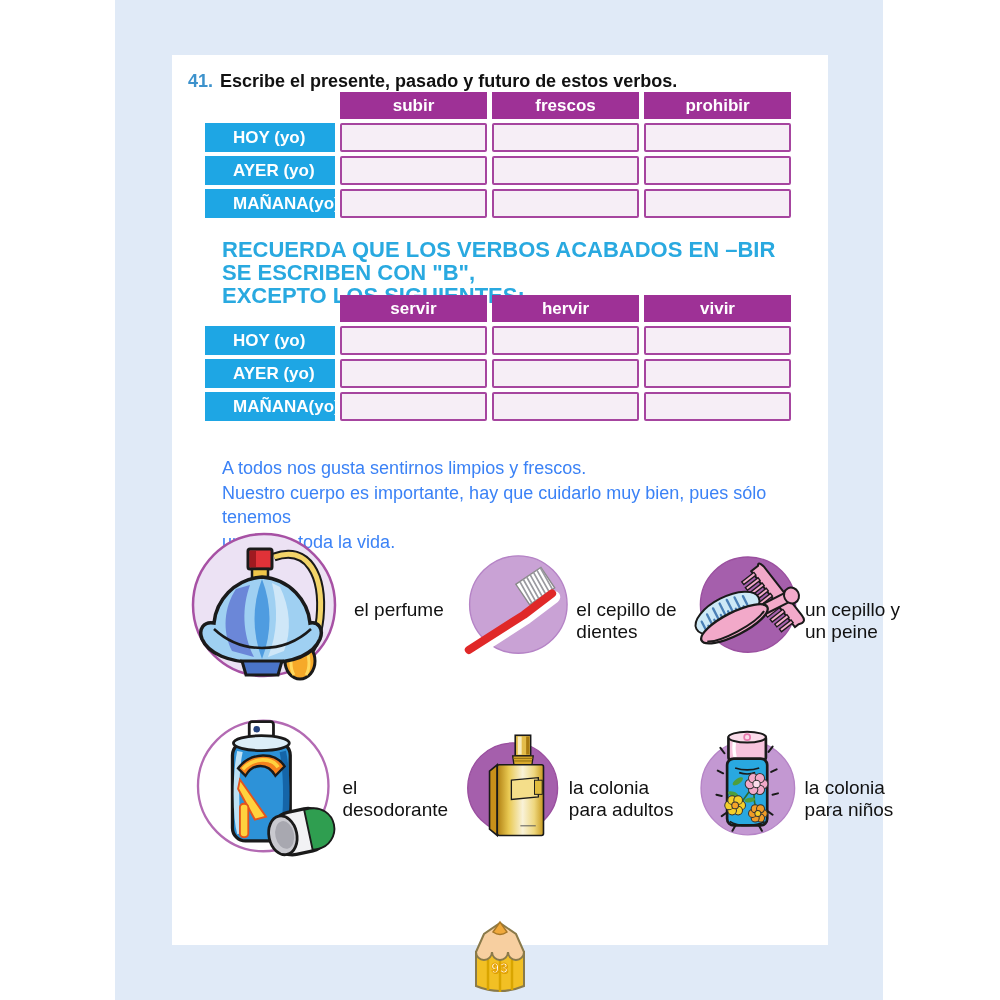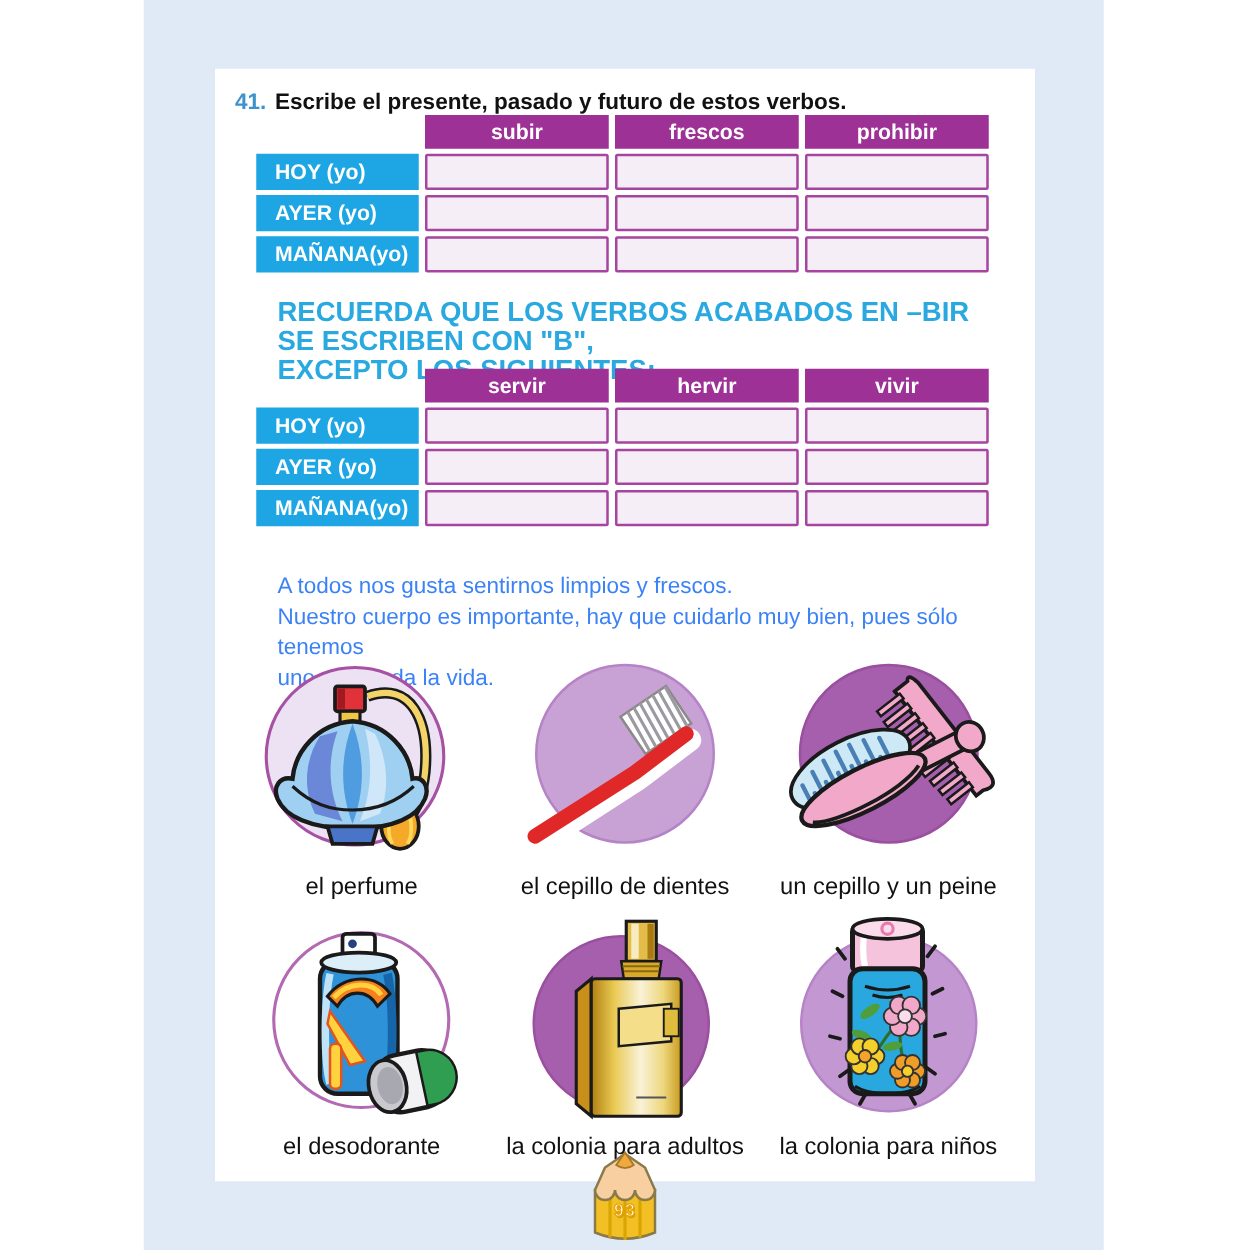--- a/index.html
+++ b/index.html
@@ -8,29 +8,29 @@
   .blue-band { position:absolute; left:115px; top:0; width:768px; height:1000px; background:#e0eaf7; }
   .panel { position:absolute; left:172px; top:55px; width:656px; height:890px; background:#ffffff; }
 
   .ex-line { position:absolute; display:flex; gap:7px; font-size:18px; font-weight:bold; color:#111;justify-content:space-between; }
   .ex-num { color:#3d92cc; }
   .ex-title-quoted { font-style:italic; }
 
   .verb-table { position:absolute; display:grid; grid-template-columns:130px 147px 147px 147px; column-gap:5px; row-gap:4px; }
   .verb-table .corner { height:27px; }
   .verb-table .th { height:27px; background:#9e3196; color:#ffffff; font-weight:bold; font-size:17px; text-align:center; line-height:27px; }
-  .verb-table .rl { height:29px; background:#1ea6e4; color:#ffffff; font-weight:bold; font-size:17px; line-height:29px; padding-left:15px; }
+  .verb-table .rl { height:29px; background:#1ea6e4; color:#ffffff; font-weight:bold; font-size:17px; line-height:29px; padding-left:28px; }
   .verb-table .cell { height:29px; background:#f6eef6; border:2.5px solid #a6459f; border-radius:2px; }
 
   .note { position:absolute; font-size:22px; font-weight:bold; color:#29a9e0; line-height:23px; width:580px; }
 
   .paragraph { position:absolute; font-size:18px; color:#3b82f6; line-height:24.5px; width:600px; }
 
   .figures { position:absolute; left:12px; top:468px; width:632px; display:grid; grid-template-columns:repeat(3,1fr); row-gap:8px; }
-  .figure { display:flex; flex-direction:column; align-items:center;text-align:right; }
+  .figure { display:flex; flex-direction:row; align-items:center; }
   .figure .caption { margin-top:6px; font-size:19px; color:#111; height:24px; }
 
   .pencil-wrap { position:absolute; left:462px; top:918px; width:76px; height:80px; }
   .pencil-wrap svg { position:absolute; left:0; top:0; }
   .pencil-number { position:absolute; left:0; top:42px; width:76px; text-align:center;
     font-size:14px; font-weight:bold; color:#ffffff; -webkit-text-stroke:1px #e8a200;
     text-shadow:1px 1px 0 #d99e00; letter-spacing:1px; }
 </style>
 </head>
 <body>

